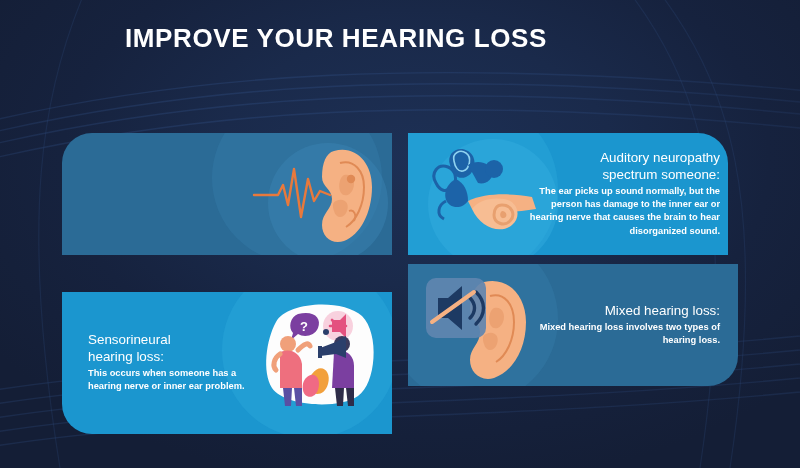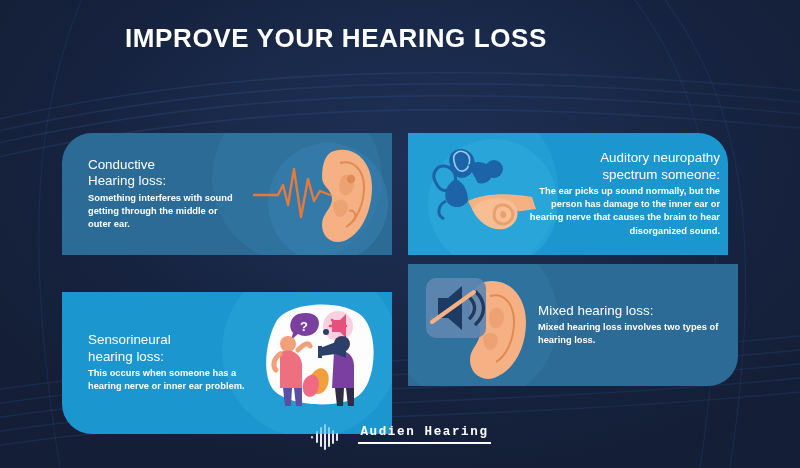--- a/index.html
+++ b/index.html
@@ -50,21 +50,21 @@
            border-radius: 0 30px 0 0; }
   #card3 { left: 0;    top: 131px; width: 330px; height: 142px; background: #1b96cf;
            border-radius: 0 0 0 30px; margin-top: 28px; }
   #card4 { left: 346px; top: 131px; width: 330px; height: 122px; background: #2b6b96;
            border-radius: 0 0 30px 0; }
   .blob { position: absolute; border-radius: 50%; z-index: 1; }
 
   #card1 .txt { margin-left: 26px; width: 150px; text-align: left; }
   #card2 .txt { margin-left: 120px; width: 192px; text-align: right; }
   #card3 .txt { margin-left: 26px; width: 160px; text-align: left; }
-  #card4 .txt { margin-left: 130px; width: 182px; }
+  #card4 .txt { margin-left: 130px; width: 182px; text-align: right; }
 
   .art { position: absolute; z-index: 2; }
   #art1 { left: 190px; top: 6px; }
   #art2 { left: 8px;  top: 6px; }
   #art3 { left: 196px; top: 4px; }
   #art4 { left: 10px; top: 4px; }
 
   
   .footer {
     position: absolute; left: 0; bottom: 18px; width: 800px;
@@ -111,27 +111,20 @@
 
   <div class="header">
     <div class="title">IMPROVE YOUR HEARING LOSS</div>
   </div>
 
   <div class="grid">
 
     <div class="card" id="card1">
       <div class="blob" style="width:170px;height:170px;left:150px;top:-40px;background:#3379a6;opacity:.55;"></div>
       <div class="blob" style="width:120px;height:120px;left:206px;top:10px;background:#3b86b4;opacity:.45;"></div>
-      <div class="txt">
-        <div class="c-head">
-          <span>Conductive</span><br>
-          <span>Hearing loss:</span>
-        </div>
-        <div class="c-body">Something interferes with sound getting through the middle or outer ear.</div>
-      </div>
       <div class="art" id="art1">
         <svg width="130" height="112" viewBox="0 0 130 112">
           <path d="M2,56 L26,56 L31,46 L36,66 L42,30 L49,78 L56,40 L62,62 L68,52 L78,56" fill="none" stroke="#e8793c" stroke-width="2.4" stroke-linejoin="round" stroke-linecap="round"></path>
           <path d="M82,12 C104,6 120,24 120,48 C120,74 108,96 92,102 C80,106 70,98 70,86
                    C70,74 80,70 80,60 C80,50 70,48 70,38 C70,24 74,14 82,12 Z" fill="#f5b183"></path>
           <path d="M88,24 C102,20 112,32 112,48 C112,66 104,82 94,88" fill="none" stroke="#e08a55" stroke-width="2"></path>
           <path d="M92,36 C100,34 104,42 101,50 C98,58 90,58 88,52 C86,46 88,38 92,36 Z" fill="#ecA272"></path>
           <circle cx="99" cy="40" r="4.2" fill="#e08a55"></circle>
           <path d="M84,62 C92,58 98,64 95,72 C92,80 84,80 82,72 C80,66 81,63 84,62 Z" fill="#ecA272"></path>
           <path d="M97,72 C102,70 105,76 102,82" fill="none" stroke="#e08a55" stroke-width="1.8"></path>
@@ -218,31 +211,14 @@
         </svg>
       </div>
       <div class="txt">
         <div class="c-head">Mixed hearing loss:</div>
         <div class="c-body">Mixed hearing loss involves two types of hearing loss.</div>
       </div>
     </div>
 
   </div>
 
-  <div class="footer">
-    <svg width="42" height="26" viewBox="0 0 42 26">
-      <g stroke="#ffffff" stroke-width="1.8" stroke-linecap="round">
-        <path d="M3,13 L3,13.5"></path>
-        <path d="M8,8 L8,18"></path>
-        <path d="M12,4 L12,22"></path>
-        <path d="M16,1 L16,25"></path>
-        <path d="M20,4 L20,22"></path>
-        <path d="M24,7 L24,19"></path>
-        <path d="M28,10 L28,16"></path>
-      </g>
-    </svg>
-    <div class="brandwrap">
-      <div class="brand">Audien Hearing</div>
-      <div class="brandrule"></div>
-    </div>
-  </div>
 
 </div>
 
 </body></html>

